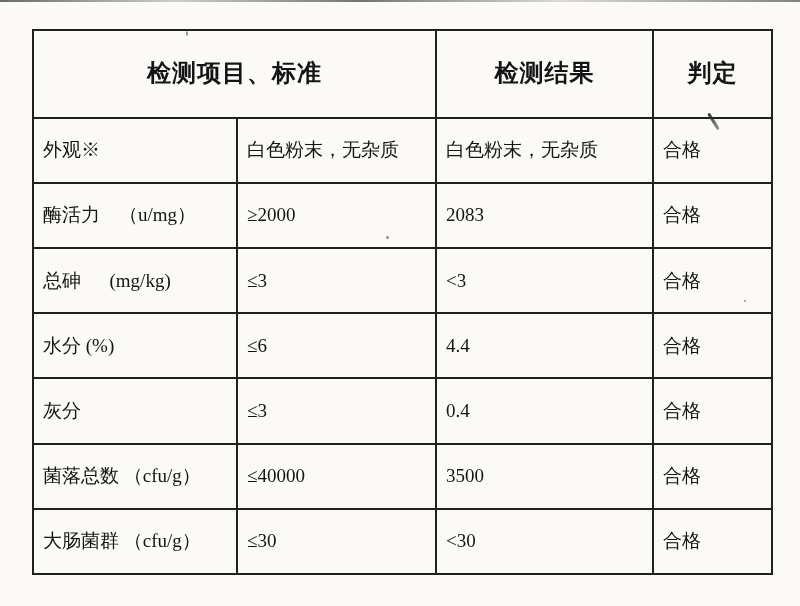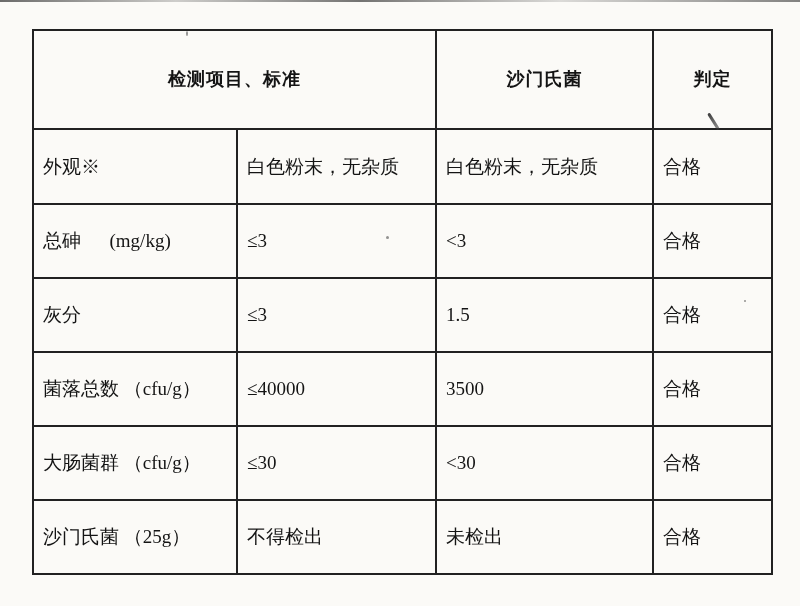--- a/index.html
+++ b/index.html
@@ -48,21 +48,21 @@
     vertical-align: middle;
     font-size: 19px;
     font-weight: normal;
     text-align: left;
     white-space: pre;
     overflow: hidden;
     line-height: 1.15;
   }
   table.report { border: 2px solid #1a1a1a; }
   tr.header-row th {
-    font-size: 18px;
+    font-size: 24px;
     font-weight: bold;
     text-align: center;
     letter-spacing: 1px;
     padding: 0;
     height: 49px;
   }
   tr.data-row { height: 38px; margin-top: 45px; }
   td.verdict {
     text-align: center;
     padding: 0;
@@ -97,60 +97,66 @@
   <table class="report">
     <colgroup>
       <col style="width:204px">
       <col style="width:199px">
       <col style="width:217px">
       <col style="width:119px">
     </colgroup>
     <tbody>
       <tr class="header-row">
         <th colspan="2">检测项目、标准</th>
-        <th>沙门氏菌</th>
+        <th>检测结果</th>
         <th>判定</th>
       </tr>
 
       <tr class="data-row">
         <td>外观※</td>
         <td>白色粉末，无杂质</td>
         <td>白色粉末，无杂质</td>
         <td class="verdict">合格</td>
       </tr>
       <tr class="data-row">
+        <td>酶活力　（u/mg）</td>
+        <td>≥2000</td>
+        <td>2083</td>
+        <td class="verdict">合格</td>
+      </tr>
+      <tr class="data-row">
         <td>总砷　  (mg/kg)</td>
         <td>≤3</td>
         <td>&lt;3</td>
         <td class="verdict">合格</td>
       </tr>
       <tr class="data-row">
+        <td>水分 (%)</td>
+        <td>≤6</td>
+        <td>4.4</td>
+        <td class="verdict">合格</td>
+      </tr>
+      <tr class="data-row">
         <td>灰分</td>
         <td>≤3</td>
-        <td>1.5</td>
+        <td>0.4</td>
         <td class="verdict">合格</td>
       </tr>
       <tr class="data-row">
         <td>菌落总数 （cfu/g）</td>
         <td>≤40000</td>
         <td>3500</td>
         <td class="verdict">合格</td>
       </tr>
       <tr class="data-row">
         <td>大肠菌群 （cfu/g）</td>
         <td>≤30</td>
         <td>&lt;30</td>
         <td class="verdict">合格</td>
       </tr>
-      <tr class="data-row">
-        <td>沙门氏菌 （25g）</td>
-        <td>不得检出</td>
-        <td>未检出</td>
-        <td class="verdict">合格</td>
-      </tr>
     </tbody>
   </table>
 
   <div class="pen-mark"></div>
   <div class="speck s1"></div>
   <div class="speck s2"></div>
   <div class="speck s3"></div>
 
 </div>
 

